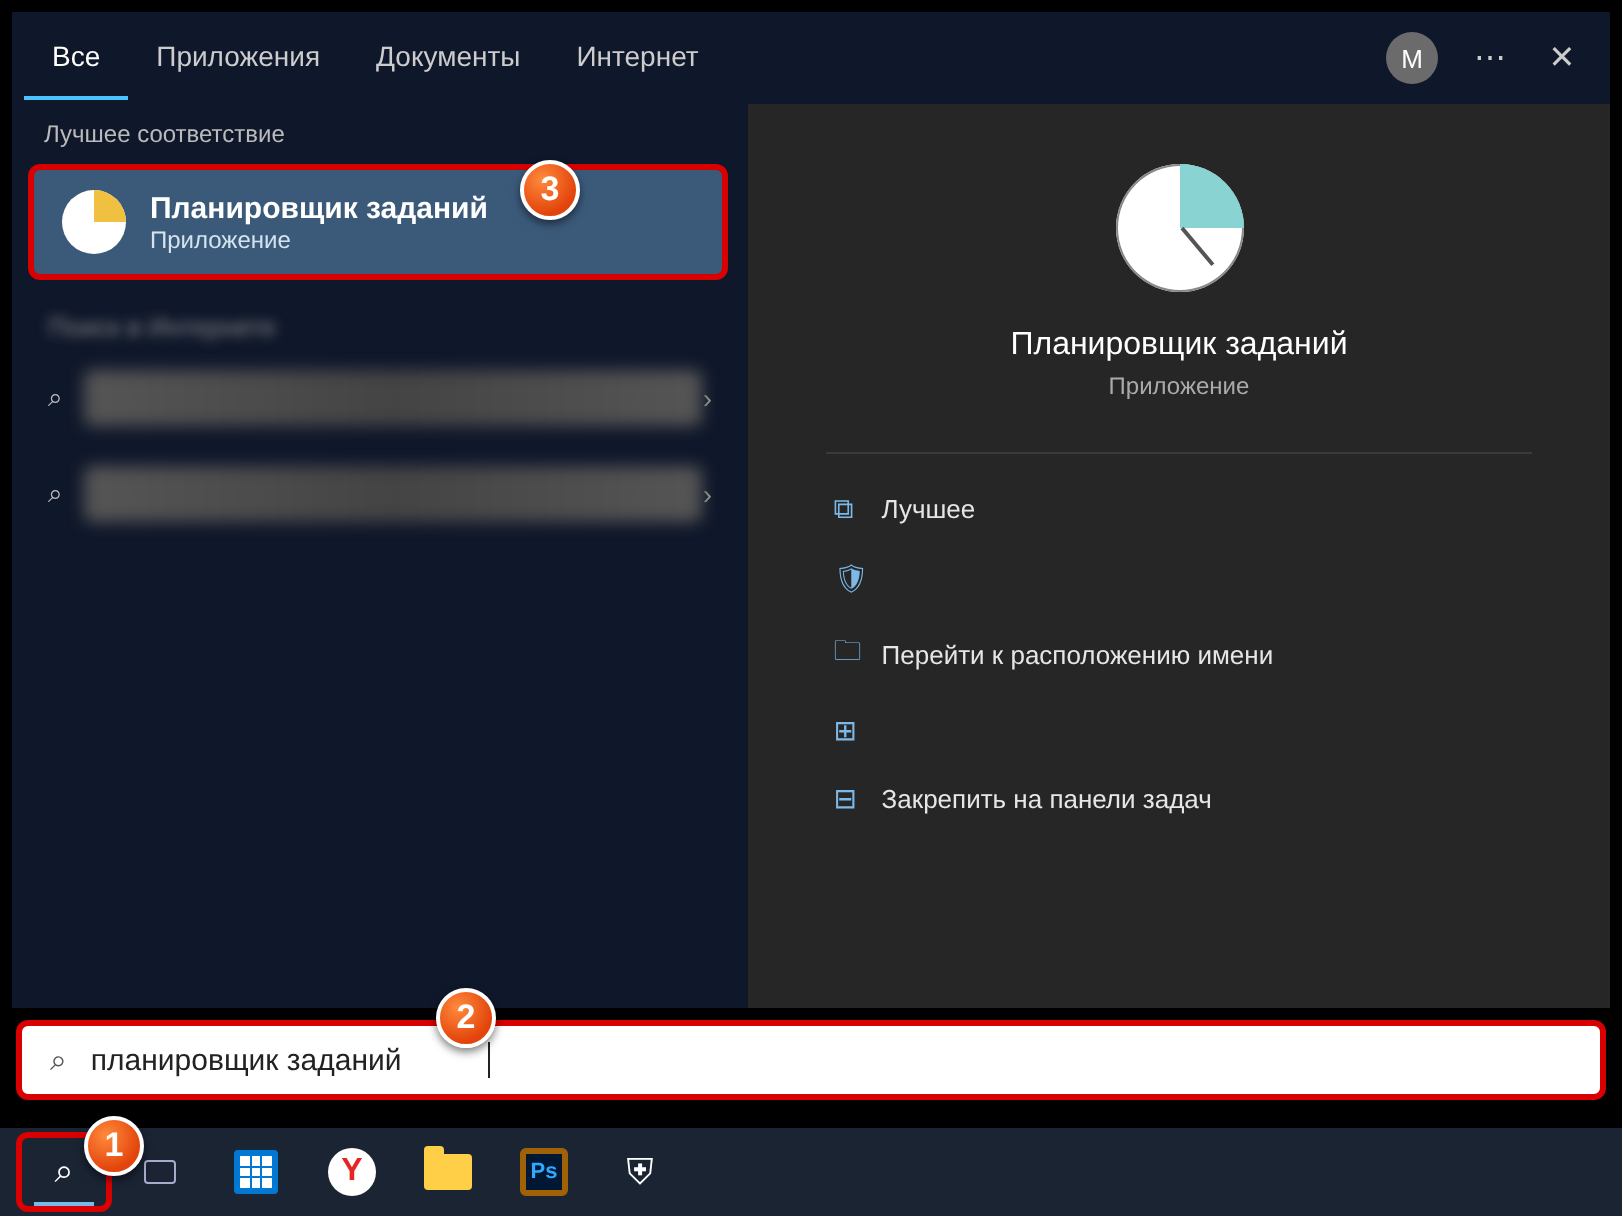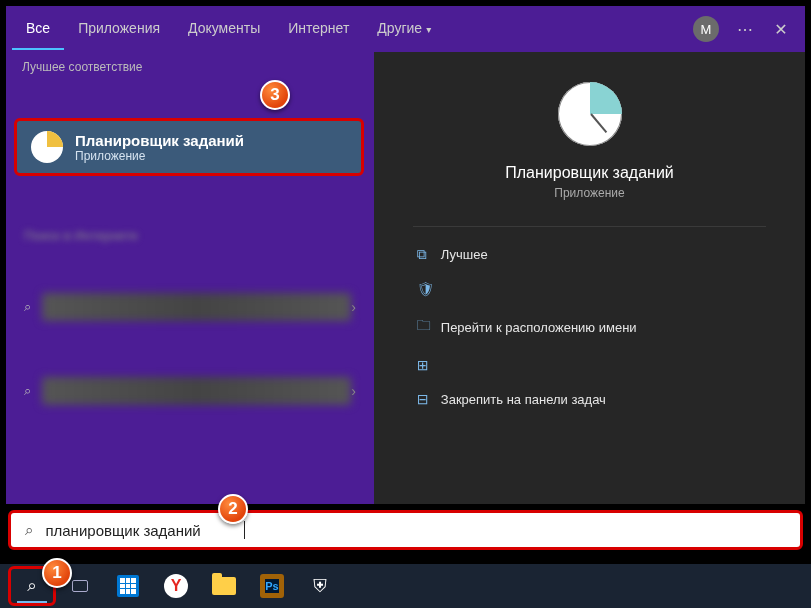--- a/index.html
+++ b/index.html
@@ -1,31 +1,31 @@
 <!DOCTYPE html>
 <html><head>
 <meta charset="utf-8">
 <style>
 * { margin: 0; padding: 0; box-sizing: border-box; font-family: "Segoe UI", Arial, sans-serif; }
 body { width: 811px; height: 608px; background: #000; overflow: hidden; position: relative; }
 
 .search-panel {
   position: absolute; top: 6px; left: 6px; right: 6px; height: 498px;
-  background: #4c1d95; display: flex; flex-direction: column;
+  background: #0f172a; display: flex; flex-direction: column;
 }
 .tabs { display: flex; align-items: center; height: 46px; padding: 0 6px; }
 .tab { color: #ccc; padding: 12px 14px; font-size: 14px; cursor: pointer; border-bottom: 2px solid transparent; }
 .tab.active { color: #fff; border-bottom-color: #4cc2ff; }
 .tab .chev { font-size: 10px; margin-left: 4px; }
 .tabs-spacer { flex: 1; }
 .avatar { width: 26px; height: 26px; border-radius: 50%; background: #6b6b6b; color: #fff; display: flex; align-items: center; justify-content: center; font-size: 13px; margin: 0 8px; }
 .toolbar-ico { color: #ccc; width: 36px; text-align: center; font-size: 16px; cursor: pointer; }
 
 .panel-body { flex: 1; display: flex; }
-.left-col { width: 368px; display: flex; flex-direction: column; gap: 36px; }
+.left-col { width: 368px; display: flex; flex-direction: column; }
 .section-title { color: #bbb; font-size: 12px; padding: 8px 16px 6px; }
 
 .best-match {
   display: flex; align-items: center; background: #3b5a7a; padding: 10px 14px;
   border: 3px solid #d80000; border-radius: 6px; margin: 2px 10px 8px 8px; position: relative;
 }
 .best-match .app-icon { width: 32px; height: 32px; border-radius: 50%; background: #fff; position: relative; flex-shrink: 0; }
 .best-match .app-icon::before { content: ""; position: absolute; top: 0; right: 0; width: 50%; height: 50%; background: #f0c040; border-top-right-radius: 16px; }
 .best-match .txt { margin-left: 12px; }
 .best-match .title { color: #fff; font-size: 15px; font-weight: 600; }
@@ -62,21 +62,21 @@
   background: #1a2433; display: flex; align-items: center; padding: 0 8px; gap: 0;
 }
 .tb-item { width: 48px; height: 40px; display: flex; align-items: center; justify-content: center; color: #fff; cursor: pointer; position: relative; }
 .tb-search { border: 3px solid #d80000; border-radius: 6px; }
 .tb-item.active::after { content:""; position:absolute; bottom:0; left:6px; right:6px; height:2px; background:#76b9ed; }
 .tb-cal { width: 22px; height: 22px; background: #0078d4; border-radius: 2px; display: grid; grid-template-columns: repeat(3,1fr); grid-template-rows: repeat(3,1fr); gap: 1px; padding: 3px; }
 .tb-cal span { background: #fff; }
 .tb-y { width: 24px; height: 24px; border-radius: 50%; background: #fff; color: #e52620; font-weight: bold; font-size: 16px; display:flex;align-items:center;justify-content:center; font-family: Arial; }
 .tb-folder { width: 24px; height: 18px; background: #ffcf48; border-radius: 2px; position: relative; }
 .tb-folder::before { content: ""; position: absolute; top: -4px; left: 0; width: 10px; height: 6px; background: #ffcf48; border-radius: 2px 2px 0 0; }
-.tb-ps { width: 24px; height: 24px; background: #001833; border: 5px solid #a16207; color: #31a8ff; font-size: 11px; font-weight: bold; display:flex;align-items:center;justify-content:center; border-radius: 3px; }
+.tb-ps { width: 24px; height: 24px; background: #001833; border: 3px solid #a16207; color: #31a8ff; font-size: 11px; font-weight: bold; display:flex;align-items:center;justify-content:center; border-radius: 3px; }
 .tb-shield { color: #fff; font-size: 18px; }
 
 .badge {
   position: absolute; width: 30px; height: 30px; border-radius: 50%;
   background: radial-gradient(circle at 35% 30%, #ff8a3c, #e2440b 70%);
   border: 2px solid #fff; color: #fff; font-weight: bold; font-size: 17px;
   display: flex; align-items: center; justify-content: center;
   box-shadow: 0 2px 4px rgba(0,0,0,.5); z-index: 50;
 }
 .b1 { left: 42px; bottom: 20px; }
@@ -85,21 +85,20 @@
 </style>
 </head>
 <body>
 
 <div class="search-panel">
   <div class="tabs">
     <div class="tab active">Все</div>
     <div class="tab">Приложения</div>
     <div class="tab">Документы</div>
     <div class="tab">Интернет</div>
-    <div class="tab"><span>Другие</span><span class="chev">▾</span></div>
     <div class="tabs-spacer"></div>
     <div class="avatar">M</div>
     <div class="toolbar-ico">⋯</div>
     <div class="toolbar-ico">✕</div>
   </div>
 
   <div class="panel-body">
     <div class="left-col">
       <div class="section-title">Лучшее соответствие</div>
       <div class="best-match">

